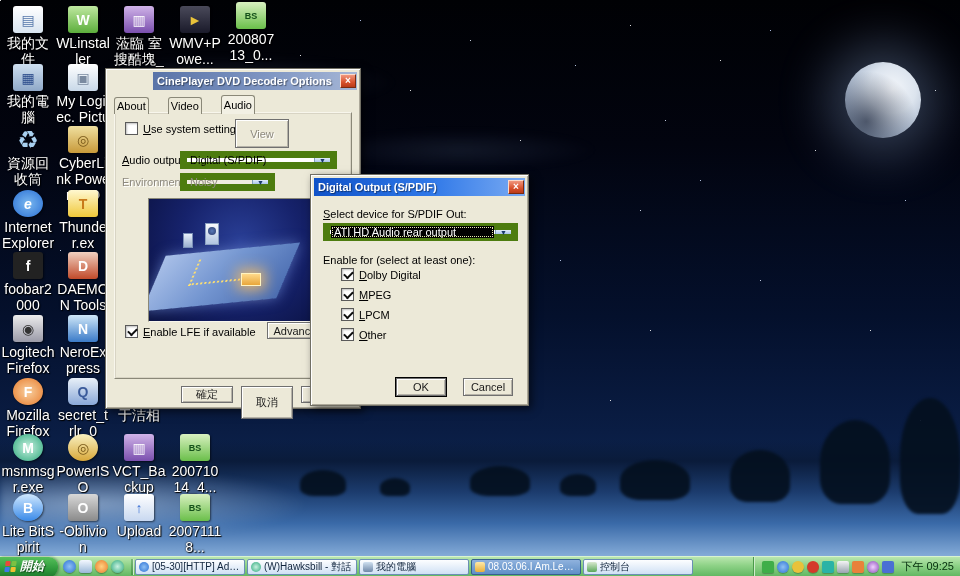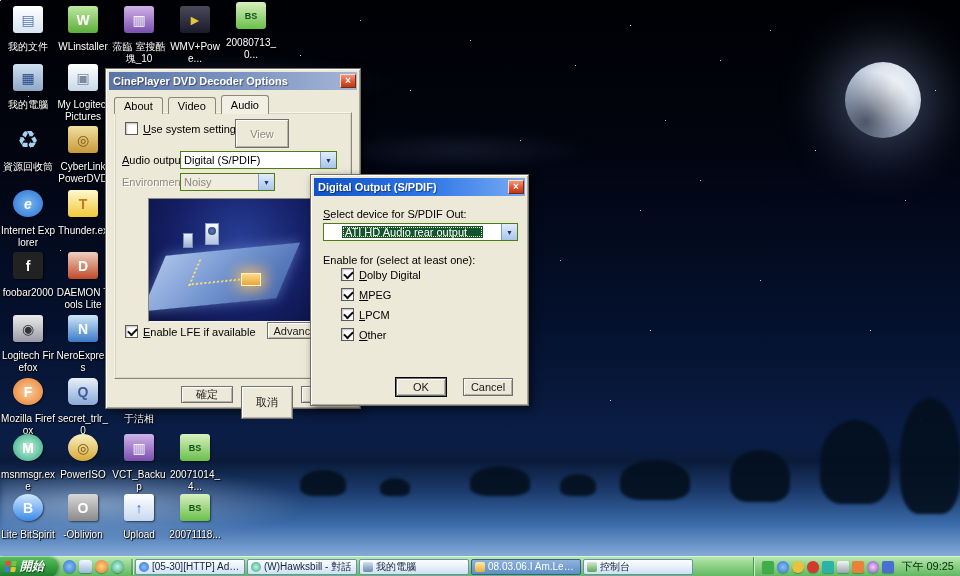--- a/index.html
+++ b/index.html
@@ -31,21 +31,21 @@
   .ground{position:absolute;left:0;top:440px;width:960px;height:116px;
     background:linear-gradient(180deg,rgba(8,18,40,0) 0%,#0a1b3a 18%,#1c3c6e 45%,#3a6aa8 72%,#84abd8 100%);}
   .hglow{position:absolute;left:0;top:468px;width:310px;height:72px;
     background:radial-gradient(ellipse at 30% 50%,rgba(212,230,250,.5),transparent 70%);filter:blur(3px);}
   .tree{position:absolute;background:#04101f;border-radius:50% 50% 30% 30%;filter:blur(1.5px);opacity:.92;}
 
   
   .icon{position:absolute;width:54px;text-align:center;cursor:pointer;z-index:2;}
   .dicon{width:30px;height:27px;margin:0 auto;display:flex;align-items:center;justify-content:center;
     font-size:14px;font-weight:bold;border-radius:3px;box-shadow:1px 1px 2px rgba(0,0,0,.55);}
-  .lbl{margin-top:8px;color:#fff;font-size:10px;line-height:1.15;text-shadow:1px 1px 1px #000,0 0 2px #000;word-break:break-all;}
+  .lbl{margin-top:2px;color:#fff;font-size:14px;line-height:1.15;text-shadow:1px 1px 1px #000,0 0 2px #000;word-break:break-all;}
   .k-doc{background:linear-gradient(#fff,#d8e4f0);color:#5577aa;}
   .k-green{background:linear-gradient(#bfe8a0,#5cae3c);color:#fff;}
   .k-rar{background:linear-gradient(#d0b3e8,#7a4fae);color:#fff;}
   .k-media{background:linear-gradient(#4a4a5a,#1a1a2a);color:#e8c23a;}
   .k-bs{background:linear-gradient(#d8f0c0,#6abf4a);color:#14501a;font-size:9px;}
   .k-computer{background:linear-gradient(#cfe0f0,#8fa8c8);color:#2a4a8a;}
   .k-pics{background:linear-gradient(#fff,#c8d8e8);color:#7a8aa0;}
   .k-recycle{background:transparent;box-shadow:none;color:#a8d0f0;font-size:24px;}
   .k-dvd{background:linear-gradient(#f0e0a0,#c89a3a);color:#7a5a1a;}
   .k-ie{background:radial-gradient(#7ab8f0,#2a6fd4);color:#fff;border-radius:50%;font-style:italic;}
@@ -61,51 +61,51 @@
   .k-bit{background:linear-gradient(#d0e8ff,#3a8ae8);color:#fff;border-radius:50%;}
   .k-obl{background:linear-gradient(#d8d8d8,#8a8a8a);color:#fff;}
   .k-upload{background:linear-gradient(#fff,#c8d8f0);color:#3a6fd4;}
 
   
   .dlg{position:absolute;background:#ece9d8;border:1px solid #716f64;
     box-shadow:inset 1px 1px 0 #fff,inset -1px -1px 0 #aca899,3px 3px 8px rgba(0,0,0,.55);}
   .tb{position:absolute;left:3px;right:3px;top:3px;height:18px;display:flex;align-items:center;
     padding-left:4px;color:#fff;font-weight:bold;font-size:11px;text-shadow:1px 1px 1px rgba(0,0,0,.45);}
   .tb-active{background:linear-gradient(90deg,#0f52c8 0%,#2f78e8 55%,#79aaf2 100%);}
-  .tb-inactive{background:linear-gradient(90deg,#5a74a8 0%,#7e95c2 55%,#a5b6d6 100%);}
+  .tb-inactive{background:linear-gradient(90deg,#5a74a8 0%,#7e95c2 55%,#a5b6d6 100%);margin-left:44px;}
   .closeb{margin-left:auto;width:16px;height:14px;margin-right:1px;cursor:pointer;
     background:linear-gradient(#f0977e,#d9512c 60%,#b93a18);
     border:1px solid;border-color:#fcd9c8 #7a2a10 #7a2a10 #fcd9c8;
     color:#fff;font-size:10px;font-weight:bold;line-height:11px;text-align:center;text-shadow:none;}
   .btn{position:absolute;display:flex;align-items:center;justify-content:center;background:#ece9d8;
     border:1px solid #707070;box-shadow:inset 1px 1px 0 #fff,inset -1px -1px 0 #b5b2a8;
     font-size:11px;cursor:pointer;color:#1a1a1a;}
   .btn.default{outline:1px solid #000;}
   .btn.disabled{color:#8d897e;text-shadow:1px 1px 0 #fff;cursor:default;}
   .dis{color:#8d897e;text-shadow:1px 1px 0 #fff;}
   .tabs{position:absolute;left:8px;top:26px;z-index:3;}
-  .tab{display:inline-block;height:17px;line-height:16px;padding:0 9px;background:#ece9d8;
-    border:1px solid #8a8878;border-bottom:none;border-radius:3px 3px 0 0;margin-right:2px;
+  .tab{display:inline-block;height:17px;line-height:16px;padding:0 2px;background:#ece9d8;
+    border:1px solid #8a8878;border-bottom:none;border-radius:3px 3px 0 0;margin-right:16px;
     vertical-align:bottom;cursor:pointer;}
   .tab.active{height:19px;line-height:18px;background:#f2f0e4;position:relative;z-index:4;}
   .tabpage{position:absolute;left:8px;right:8px;top:43px;background:#ece9d8;
     border:1px solid;border-color:#f8f6ec #8a8878 #8a8878 #f8f6ec;box-shadow:0 0 0 1px #d8d4c4 inset;}
   .cb{position:absolute;display:flex;align-items:center;gap:5px;font-size:11px;cursor:pointer;}
   .box{width:13px;height:13px;background:#fff;border:1px solid #5a5a5a;position:relative;
     box-shadow:inset 1px 1px 2px rgba(0,0,0,.25);flex:none;}
   .box.checked::after{content:'';position:absolute;left:2px;top:2px;width:7px;height:4px;
     border-left:2px solid #111;border-bottom:2px solid #111;transform:rotate(-45deg);}
-  .combo{position:absolute;height:18px;background:#fff;border:1px solid #4d7c0f;display:flex;align-items:center;cursor:pointer;}
+  .combo{position:absolute;height:18px;background:#fff;border:7px solid #4d7c0f;display:flex;align-items:center;cursor:pointer;}
   .combo .val{flex:1;padding:0 3px;white-space:nowrap;overflow:hidden;font-size:11px;}
   .combo .drop{width:16px;height:100%;border-left:1px solid #7f9db9;flex:none;
     background:linear-gradient(#e2edfb,#a9c4ea);display:flex;align-items:center;justify-content:center;
     font-size:7px;color:#1a3a6a;}
   .combo.disabled{background:#f0ede0;cursor:default;}
   .combo.disabled .val{color:#8d897e;}
-  .combo.sel .val{background:#14532d;color:#fff;margin:18px;outline:1px dotted #e8e8b0;outline-offset:-2px;}
+  .combo.sel .val{background:#000000;color:#fff;margin:1px;outline:1px dotted #e8e8b0;outline-offset:-2px;}
 
   
   .scene{position:absolute;left:33px;top:85px;width:168px;height:124px;overflow:hidden;
     background:radial-gradient(circle at 55% 35%,#2a3f96 0%,#16226b 50%,#0a1140 100%);
     border:1px solid;border-color:#8a8878 #f8f6ec #f8f6ec #8a8878;}
   .floor{position:absolute;left:8px;top:50px;width:128px;height:56px;
     background:linear-gradient(120deg,#a9c0e8 0%,#7395d0 50%,#49承b0 100%);
     background:linear-gradient(120deg,#a9c0e8 0%,#7395d0 50%,#4a6cb0 100%);
     transform:skewX(-28deg) rotate(-6deg);box-shadow:0 0 12px rgba(120,150,220,.6);}
   .spk{position:absolute;left:56px;top:24px;width:14px;height:22px;

